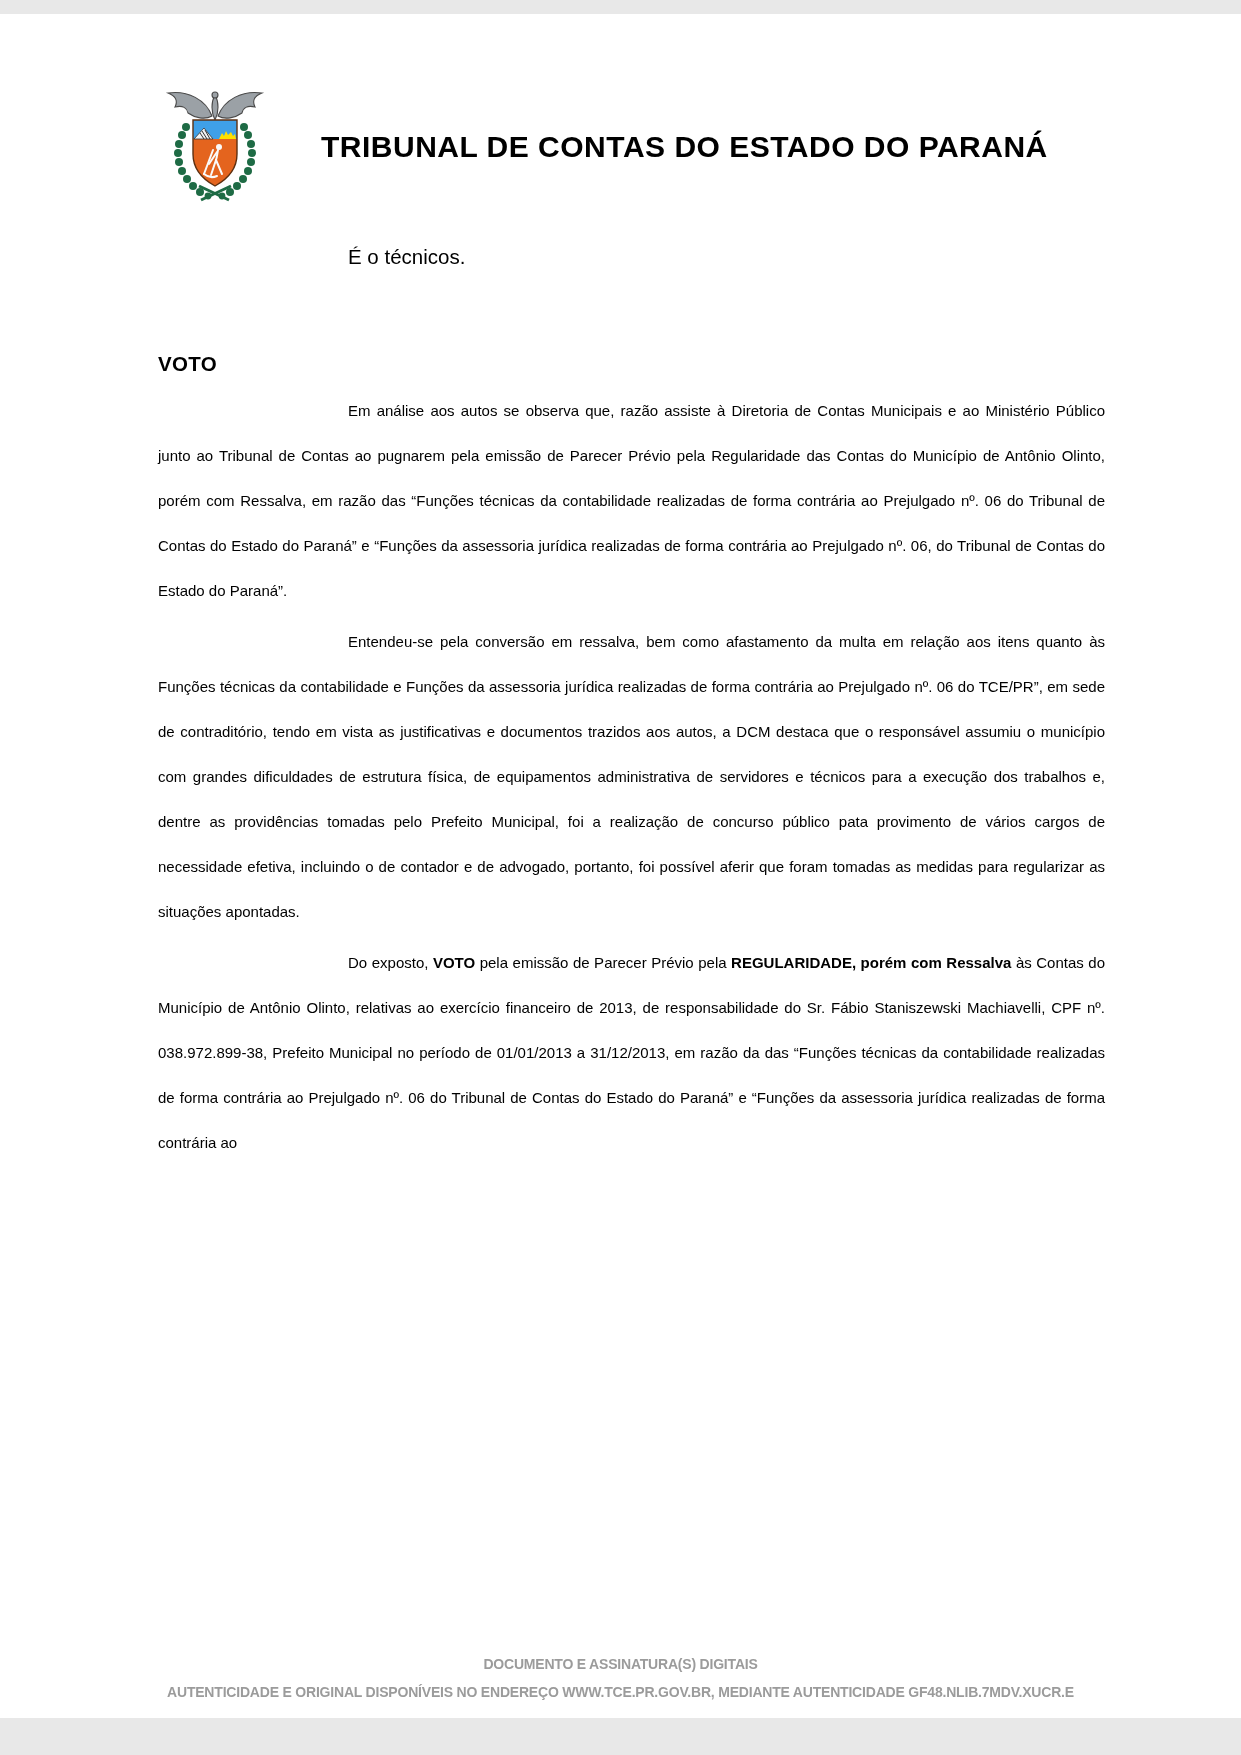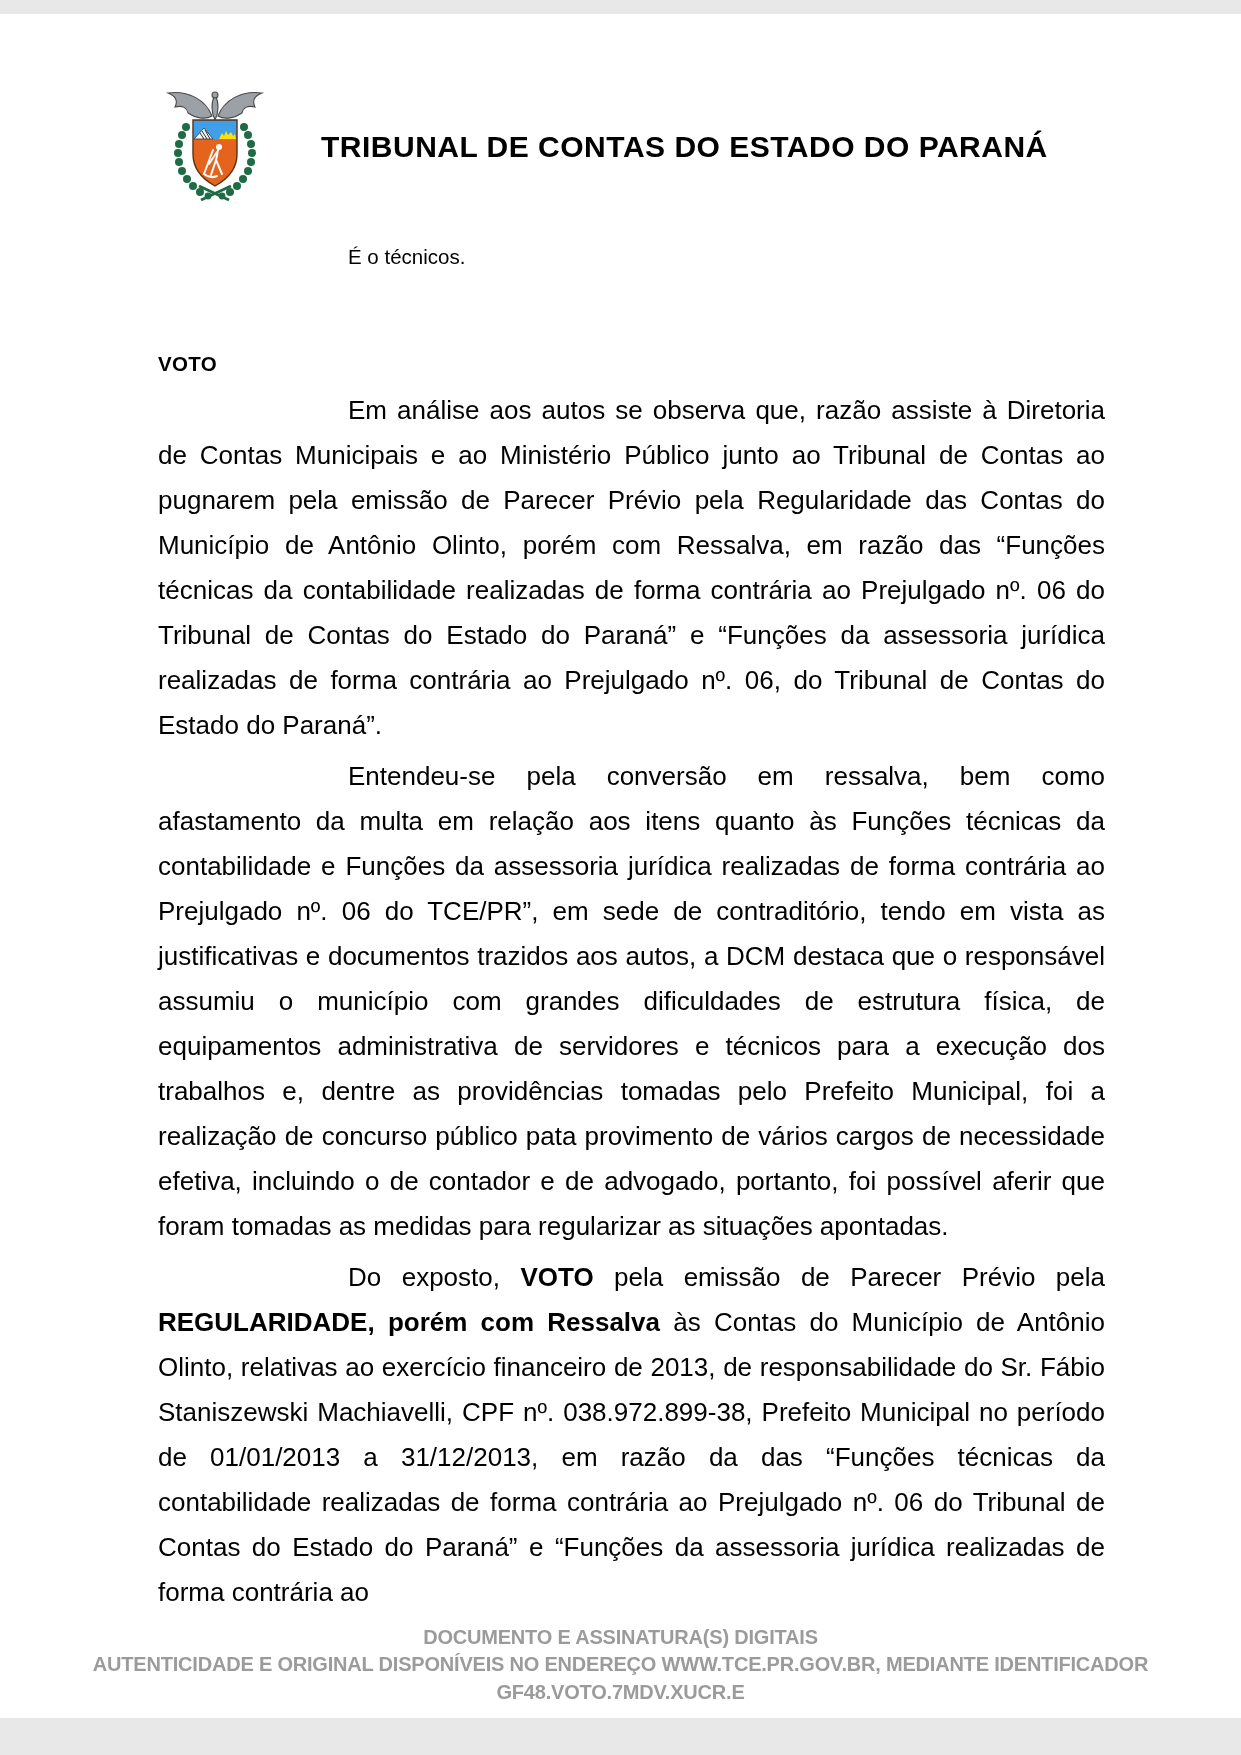--- a/index.html
+++ b/index.html
@@ -42,38 +42,38 @@
     left: 158px;
     font-size: 20.5px;
     font-weight: 700;
     letter-spacing: 0.3px;
   }
   .doc-body {
     position: absolute;
     top: 374px;
     left: 158px;
     width: 947px;
-    font-size: 26px;
+    font-size: 15px;
     line-height: 45px;
     text-align: justify;
   }
   .doc-body p {
     margin: 0 0 6px 0;
     text-indent: 190px;
   }
   .doc-body b { font-weight: 700; }
   .footer {
     position: absolute;
     left: 0;
     right: 0;
     bottom: 12px;
     text-align: center;
     color: #9b9b9b;
     font-weight: 700;
-    font-size: 20px;
+    font-size: 14px;
     line-height: 27.5px;
     letter-spacing: -0.2px;
   }
 </style>
 </head>
 <body>
 
 <div class="page">
 
   <div class="header">
@@ -145,16 +145,16 @@
   <div class="section-heading">VOTO</div>
 
   <div class="doc-body">
     <p><span>Em análise aos autos se observa que, razão assiste à Diretoria de Contas Municipais e ao Ministério Público junto ao Tribunal de Contas ao pugnarem pela emissão de Parecer Prévio pela Regularidade das Contas do Município de Antônio Olinto, porém com Ressalva, em razão das “Funções técnicas da contabilidade realizadas de forma contrária ao Prejulgado nº. 06 do Tribunal de Contas do Estado do Paraná” e “Funções da assessoria jurídica realizadas de forma contrária ao Prejulgado nº. 06, do Tribunal de Contas do Estado do Paraná”.</span></p>
     <p><span>Entendeu-se pela conversão em ressalva, bem como afastamento da multa em relação aos itens quanto às Funções técnicas da contabilidade e Funções da assessoria jurídica realizadas de forma contrária ao Prejulgado nº. 06 do TCE/PR”, em sede de contraditório, tendo em vista as justificativas e documentos trazidos aos autos, a DCM destaca que o responsável assumiu o município com grandes dificuldades de estrutura física, de equipamentos administrativa de servidores e técnicos para a execução dos trabalhos e, dentre as providências tomadas pelo Prefeito Municipal, foi a realização de concurso público pata provimento de vários cargos de necessidade efetiva, incluindo o de contador e de advogado, portanto, foi possível aferir que foram tomadas as medidas para regularizar as situações apontadas.</span></p>
     <p><span>Do exposto, </span><b>VOTO</b><span> pela emissão de Parecer Prévio pela </span><b>REGULARIDADE, porém com Ressalva</b><span> às Contas do Município de Antônio Olinto, relativas ao exercício financeiro de 2013, de responsabilidade do Sr. Fábio Staniszewski Machiavelli, CPF nº. 038.972.899-38, Prefeito Municipal no período de 01/01/2013 a 31/12/2013, em razão da das “Funções técnicas da contabilidade realizadas de forma contrária ao Prejulgado nº. 06 do Tribunal de Contas do Estado do Paraná” e “Funções da assessoria jurídica realizadas de forma contrária ao</span></p>
   </div>
 
   <div class="footer">
     <div>DOCUMENTO E ASSINATURA(S) DIGITAIS</div>
-    <div>AUTENTICIDADE E ORIGINAL DISPONÍVEIS NO ENDEREÇO WWW.TCE.PR.GOV.BR, MEDIANTE IDENTIFICADOR GF48.VOTO.7MDV.XUCR.E</div>
+    <div>AUTENTICIDADE E ORIGINAL DISPONÍVEIS NO ENDEREÇO WWW.TCE.PR.GOV.BR, MEDIANTE AUTENTICIDADE GF48.NLIB.7MDV.XUCR.E</div>
   </div>
 
 </div>
 
 </body></html>

